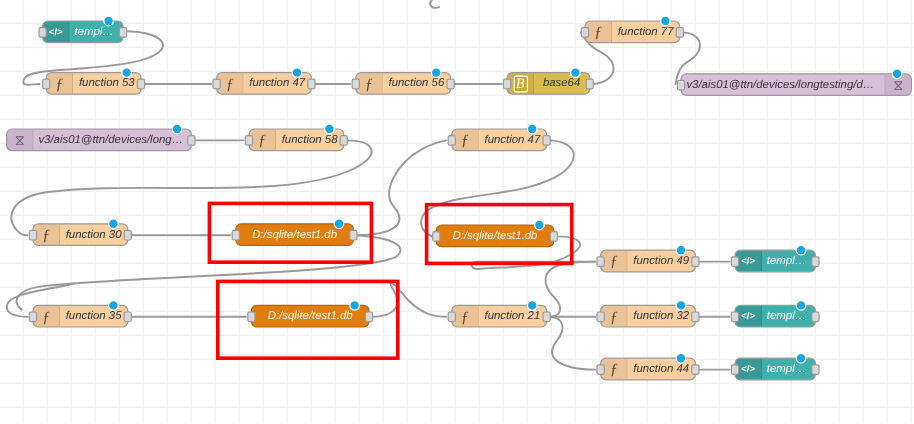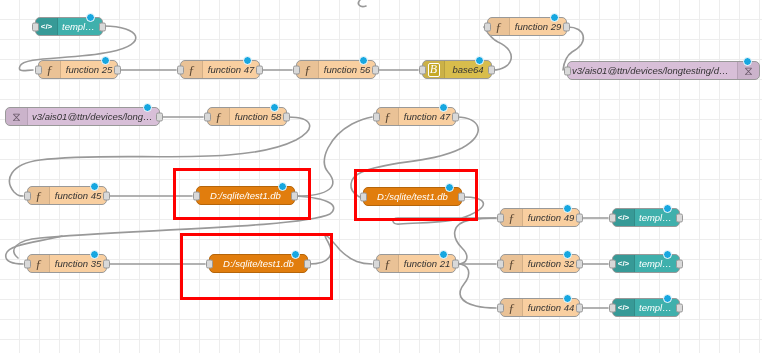--- a/index.html
+++ b/index.html
@@ -175,21 +175,21 @@
         </div>
         <div class="label">template</div>
         <div class="port in"></div>
         <div class="port out"></div>
         <div class="status-dot" style="background: rgb(23, 167, 224);"></div>
       </div>
       <div class="node fn" style="left: 38px; top: 60px; width: 80px;">
         <div class="icon-box">
           <span class="fnglyph">ƒ</span>
         </div>
-        <div class="label">function 25</div>
+        <div class="label">function 53</div>
         <div class="port in"></div>
         <div class="port out"></div>
         <div class="status-dot" style="background: rgb(23, 167, 224);"></div>
       </div>
       <div class="node fn" style="left: 180px; top: 60px; width: 80px;">
         <div class="icon-box">
           <span class="fnglyph">ƒ</span>
         </div>
         <div class="label">function 47</div>
         <div class="port in"></div>
@@ -211,21 +211,21 @@
         </div>
         <div class="label">base64</div>
         <div class="port in"></div>
         <div class="port out"></div>
         <div class="status-dot" style="background: rgb(23, 167, 224);"></div>
       </div>
       <div class="node fn" style="left: 487px; top: 17px; width: 80px;">
         <div class="icon-box">
           <span class="fnglyph">ƒ</span>
         </div>
-        <div class="label">function 29</div>
+        <div class="label">function 77</div>
         <div class="port in"></div>
         <div class="port out"></div>
         <div class="status-dot" style="background: rgb(23, 167, 224);"></div>
       </div>
       <div class="node mqtt" style="left: 567px; top: 61px; width: 193px;">
         <div class="label">v3/ais01@ttn/devices/longtesting/down/push</div>
         <div class="icon-box right">
           <span class="mqttglyph">⧖</span>
         </div>
         <div class="port in"></div>
@@ -254,21 +254,21 @@
         </div>
         <div class="label">function 47</div>
         <div class="port in"></div>
         <div class="port out"></div>
         <div class="status-dot" style="background: rgb(23, 167, 224);"></div>
       </div>
       <div class="node fn" style="left: 27px; top: 186px; width: 80px;">
         <div class="icon-box">
           <span class="fnglyph">ƒ</span>
         </div>
-        <div class="label">function 45</div>
+        <div class="label">function 30</div>
         <div class="port in"></div>
         <div class="port out"></div>
         <div class="status-dot" style="background: rgb(23, 167, 224);"></div>
       </div>
       <div class="node sql" style="left: 196px; top: 186px; width: 99px;">
         <div class="label">D:/sqlite/test1.db</div>
         <div class="port in"></div>
         <div class="port out"></div>
         <div class="status-dot" style="background: rgb(23, 167, 224);"></div>
       </div>

